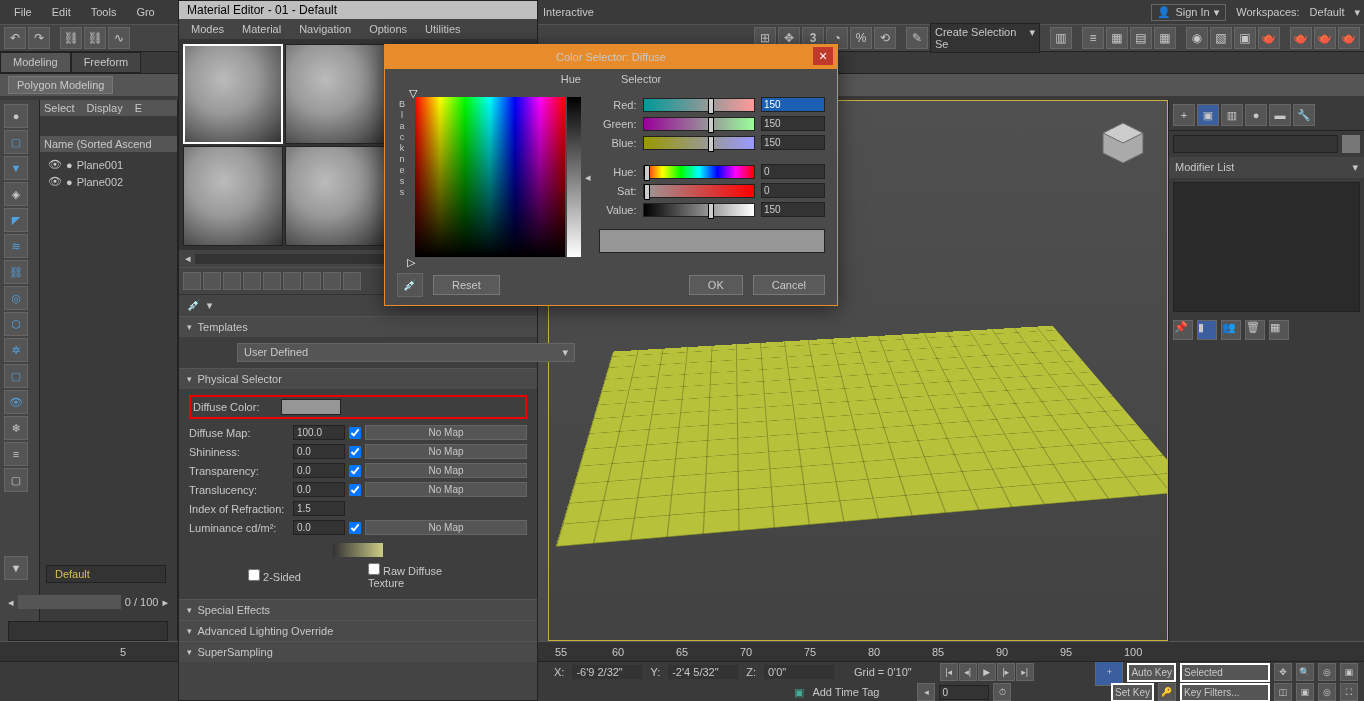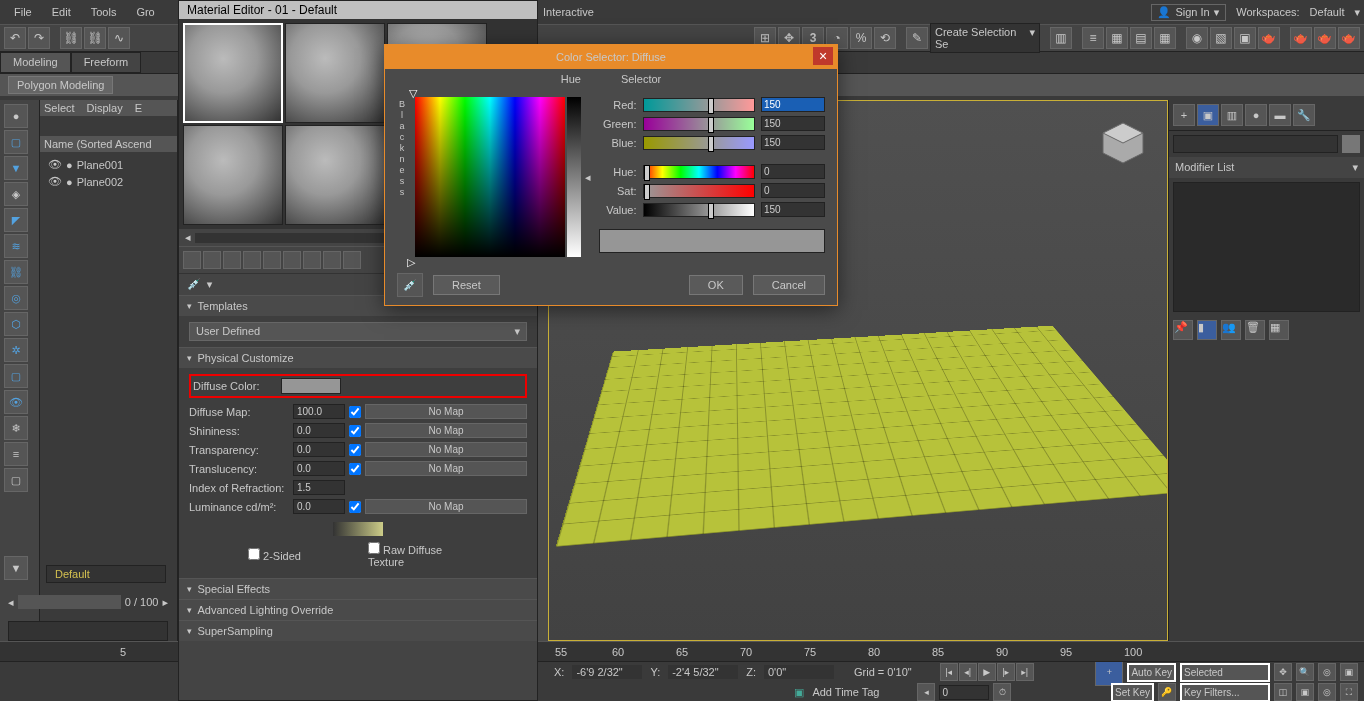--- a/index.html
+++ b/index.html
@@ -43,21 +43,21 @@
 .rollout-head { background: #4a4a4a; padding: 4px 8px; cursor: pointer; display: flex; align-items: center; gap: 6px; }
 .rollout-head::before { content: "▾"; font-size: 9px; }
 .rollout-body { padding: 6px 10px; background: #3e3e3e; }
 .form-row { display: flex; align-items: center; gap: 4px; margin-bottom: 4px; font-size: 10px; }
 .form-row label { width: 100px; text-align: left; }
 .spinner { width: 52px; background: #333; border: 1px solid #222; color: #ccc; padding: 1px 3px; font-size: 10px; }
 .nomap-btn { flex: 1; background: #555; border: 1px solid #666; padding: 1px 4px; text-align: center; cursor: pointer; font-size: 10px; }
 .color-swatch { width: 60px; height: 16px; background: #969696; border: 1px solid #222; cursor: pointer; }
 .diffuse-highlight { border: 2px solid #e00; padding: 2px; display: flex; align-items: center; gap: 8px; }
 .check { width: 12px; height: 12px; }
-.dropdown-full { width: 100%; background: #555; border: 1px solid #666; padding: 2px 6px; cursor: pointer; display: flex; justify-content: space-between; }
+.dropdown-full { width: 100%; background: #555; border: 1px solid #666; padding: 2px 6px; cursor: pointer; display: flex; justify-content: space-between; margin-left: 48px; }
 
 
 .color-dlg { position: absolute; left: 384px; top: 44px; width: 454px; background: #4a4a4a; border: 1px solid #e88b2a; z-index: 50; box-shadow: 0 4px 20px rgba(0,0,0,.5); }
 .color-dlg-title { background: #e88b2a; color: #000; padding: 4px 8px; display: flex; align-items: center; justify-content: center; position: relative; font-size: 13px; height: 24px; }
 .color-dlg-close { position: absolute; right: 4px; top: 2px; width: 20px; height: 18px; background: #c0392b; color: #fff; display: flex; align-items: center; justify-content: center; cursor: pointer; font-size: 14px; }
 .color-dlg-body { padding: 8px 12px; display: flex; gap: 8px; }
 .hue-section { display: flex; gap: 2px; }
 .hue-field { width: 150px; height: 160px; background: linear-gradient(to right, #f00, #ff0, #0f0, #0ff, #00f, #f0f, #f00); position: relative; cursor: crosshair; }
 .hue-field::after { content: ""; position: absolute; inset: 0; background: linear-gradient(to bottom, rgba(0,0,0,0) 0%, #000 100%); }
 .bw-col { width: 14px; height: 160px; background: linear-gradient(to bottom, #000, #fff); cursor: pointer; }
@@ -257,20 +257,27 @@
       <div class="mod-btn" style="background:#3b5e9e">▮</div>
       <div class="mod-btn">👥</div>
       <div class="mod-btn">🗑</div>
       <div class="mod-btn">▦</div>
     </div>
   </div>
 </div>
 
 <div class="mat-editor">
   <div class="mat-title">Material Editor - 01 - Default</div>
+  <div class="mat-menu">
+    <span class="m">Modes</span>
+    <span class="m">Material</span>
+    <span class="m">Navigation</span>
+    <span class="m">Options</span>
+    <span class="m">Utilities</span>
+  </div>
   <div class="mat-slots">
     <div class="mat-slot sel"></div>
     <div class="mat-slot"></div>
     <div class="mat-slot"></div>
     <div class="mat-slot"></div>
     <div class="mat-slot"></div>
     <div class="mat-slot"></div>
   </div>
   <div style="display:flex;padding:2px 6px;gap:4px;align-items:center">
     <span>◂</span>
@@ -298,21 +305,21 @@
       </div>
     <div class="rollout-body">
       <div class="dropdown-full">
         <span>User Defined</span>
         <span>▾</span>
       </div>
     </div>
   </div>
   <div class="rollout">
     <div class="rollout-head">
-        <span>Physical Customize</span>
+        <span>Physical Selector</span>
       </div>
     <div class="rollout-body">
       <div class="diffuse-highlight">
         <label style="width:80px">Diffuse Color:</label>
         <div class="color-swatch"></div>
       </div>
       <div class="form-row" style="margin-top:6px">
         <label>Diffuse Map:</label>
         <input class="spinner" value="100.0" style="">
         <input type="checkbox" class="check" checked="" style="">

